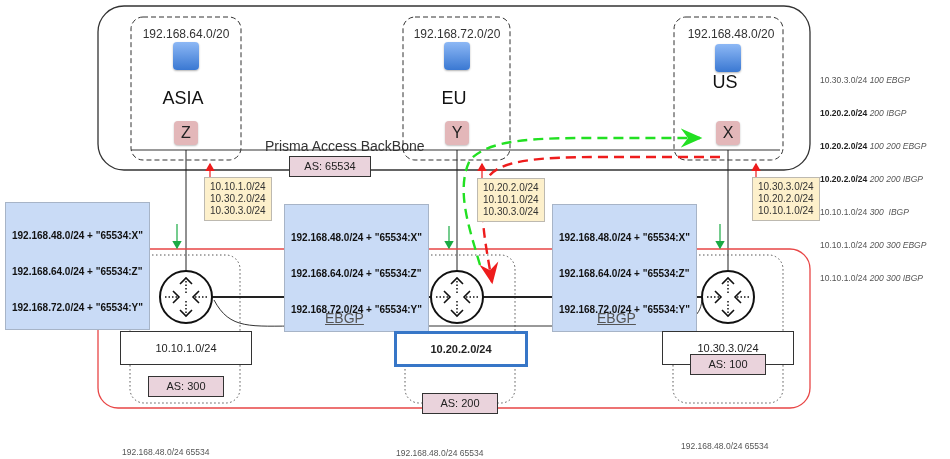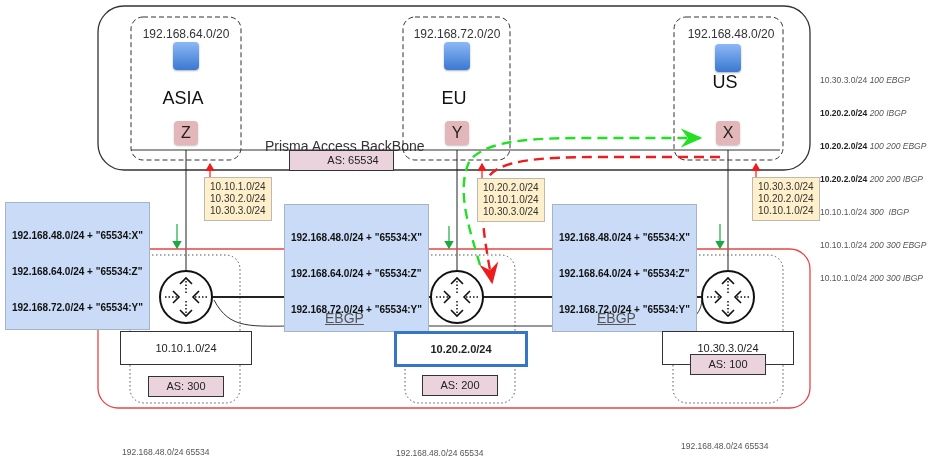--- a/index.html
+++ b/index.html
@@ -105,21 +105,21 @@
 <div class="abs blue-sq" style="left:444px;top:42px;"></div>
 <div class="abs site-name" style="left:402px;top:88px;">EU</div>
 <div class="abs gw" style="left:445px;top:121px;">Y</div>
 
 <div class="abs site-cidr" style="left:676px;top:27px;">192.168.48.0/20</div>
 <div class="abs blue-sq" style="left:715px;top:44px;"></div>
 <div class="abs site-name" style="left:673px;top:72px;">US</div>
 <div class="abs gw" style="left:716px;top:121px;">X</div>
 
 <div class="abs backbone-label" style="left:265px;top:138px;">Prisma Access BackBone</div>
-<div class="abs as-box" style="left:289px;top:150px;width:80px;height:19px;line-height:19px;padding-left:23px;">AS: 65534</div>
+<div class="abs as-box" style="left:289px;top:156px;width:80px;height:19px;line-height:19px;">AS: 65534</div>
 
 <div class="abs note-yellow" style="left:204px;top:177px;">
   <div>10.10.1.0/24</div>
   <div>10.30.2.0/24</div>
   <div>10.30.3.0/24</div>
 </div>
 <div class="abs note-yellow" style="left:477px;top:178px;">
   <div>10.20.2.0/24</div>
   <div>10.10.1.0/24</div>
   <div>10.30.3.0/24</div>
@@ -147,21 +147,21 @@
 </div>
 
 <div class="abs ebgp" style="left:325px;top:310px;">EBGP</div>
 <div class="abs ebgp" style="left:597px;top:310px;">EBGP</div>
 
 <div class="abs subnet-box" style="left:120px;top:331px;width:130px;height:32px;line-height:32px;">10.10.1.0/24</div>
 <div class="abs subnet-box subnet-highlight" style="left:394px;top:331px;width:128px;height:30px;line-height:30px;">10.20.2.0/24</div>
 <div class="abs subnet-box" style="left:662px;top:331px;width:130px;height:32px;line-height:32px;">10.30.3.0/24</div>
 
 <div class="abs as-box" style="left:148px;top:376px;width:74px;height:19px;line-height:19px;">AS: 300</div>
-<div class="abs as-box" style="left:422px;top:375px;width:74px;height:19px;line-height:19px;">AS: 200</div>
+<div class="abs as-box" style="left:422px;top:393px;width:74px;height:19px;line-height:19px;">AS: 200</div>
 <div class="abs as-box" style="left:690px;top:354px;width:74px;height:19px;line-height:19px;">AS: 100</div>
 
 <div class="abs route-list" style="left:820px;top:53px;">
   <div><span>10.30.3.0/24</span> <i>100 EBGP</i></div>
   <div><b>10.20.2.0/24</b> <i>200 IBGP</i></div>
   <div><b>10.20.2.0/24</b> <i>100 200 EBGP</i></div>
   <div><b>10.20.2.0/24</b> <i>200 200 IBGP</i></div>
   <div><span>10.10.1.0/24</span> <i>300  IBGP</i></div>
   <div><span>10.10.1.0/24</span> <i>200 300 EBGP</i></div>
   <div><span>10.10.1.0/24</span> <i>200 300 IBGP</i></div>

